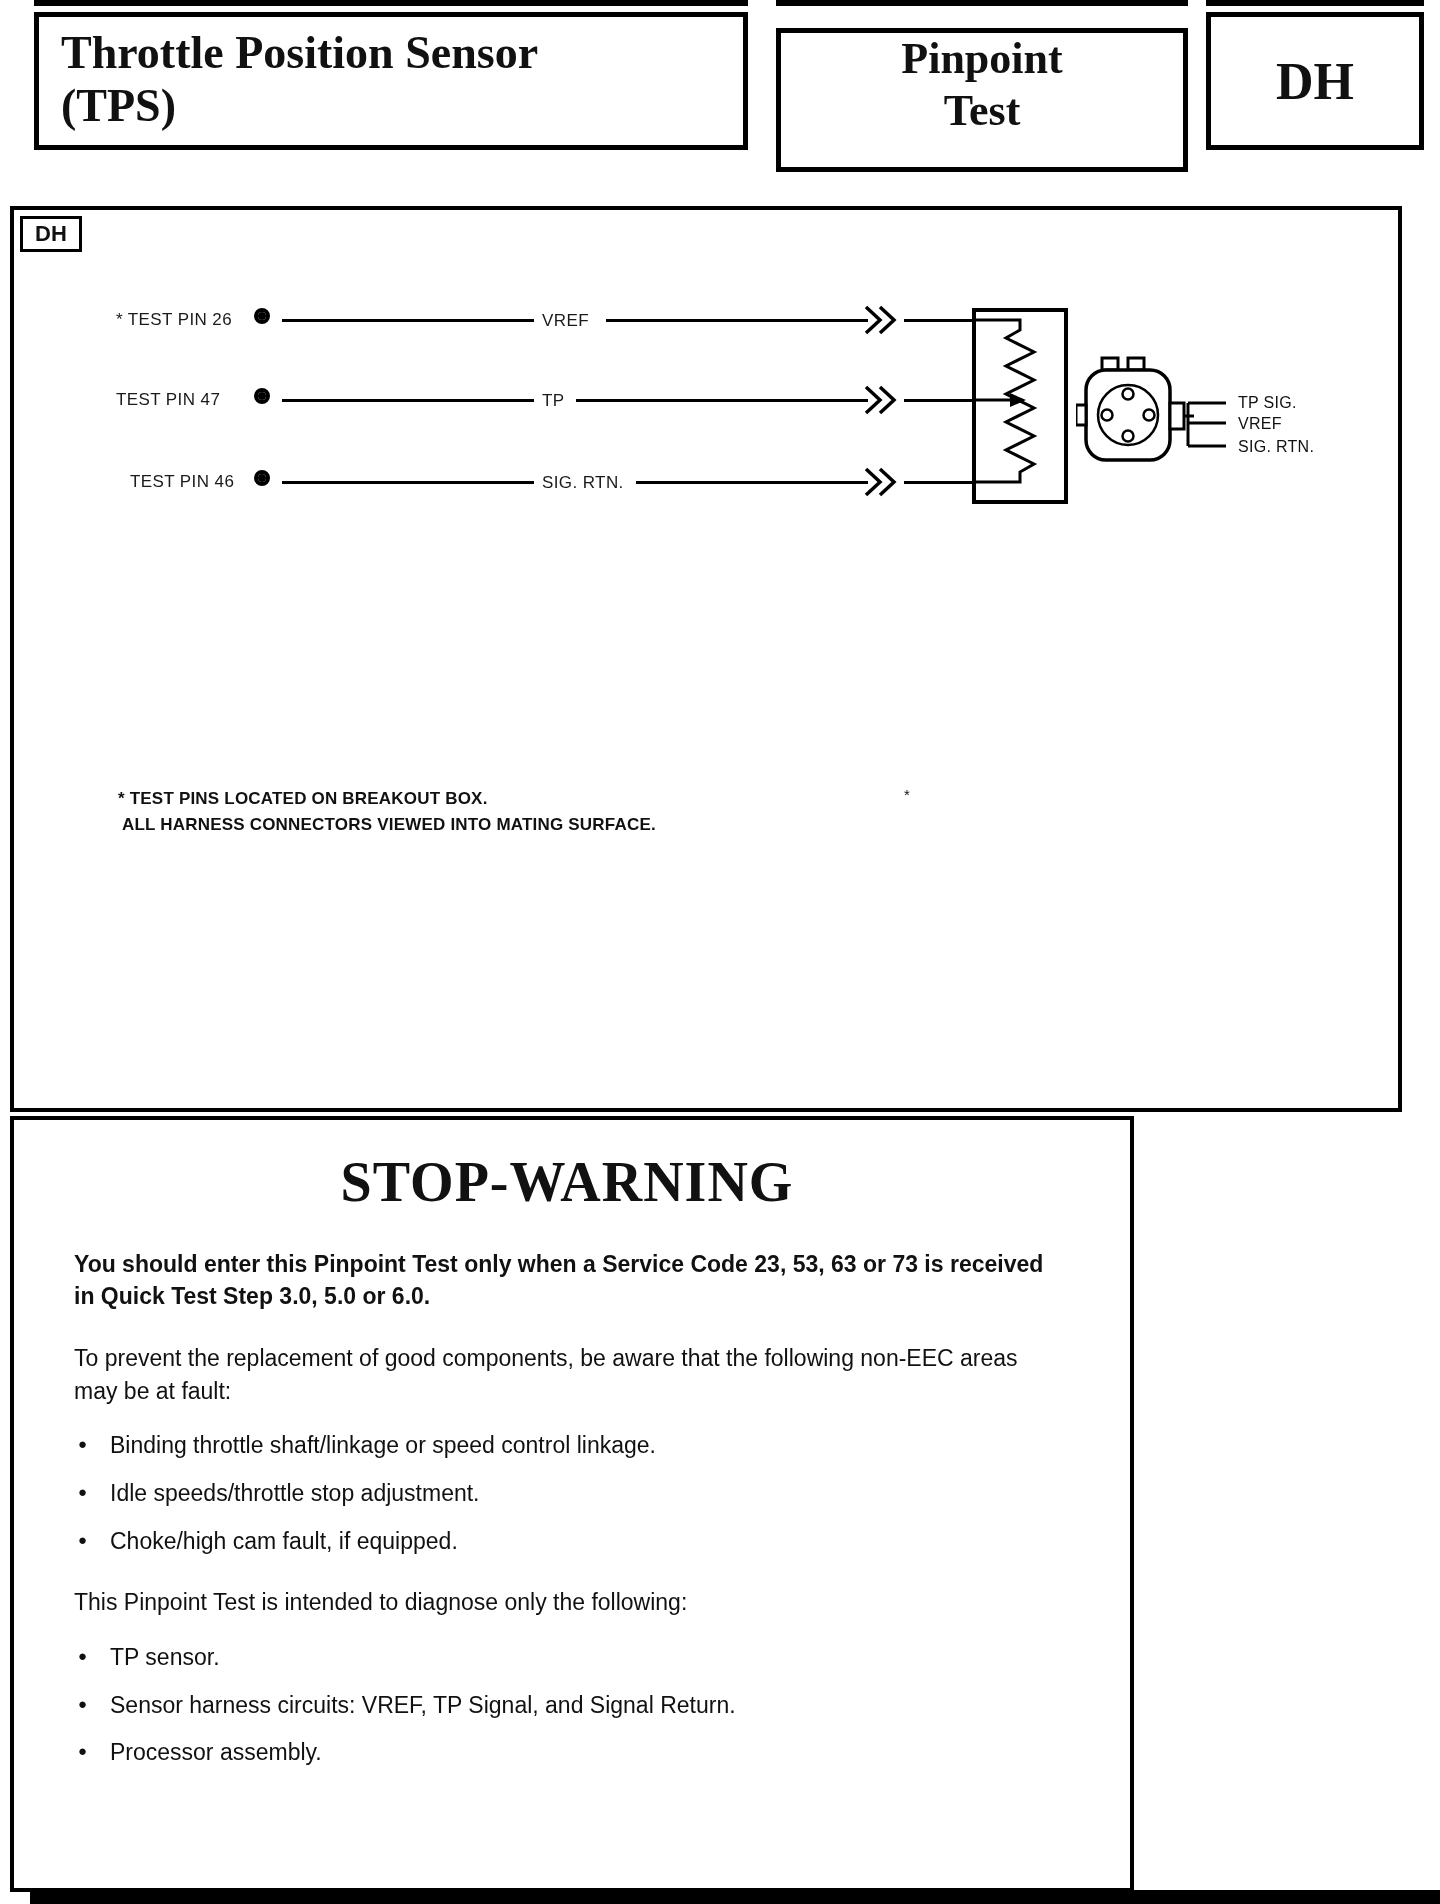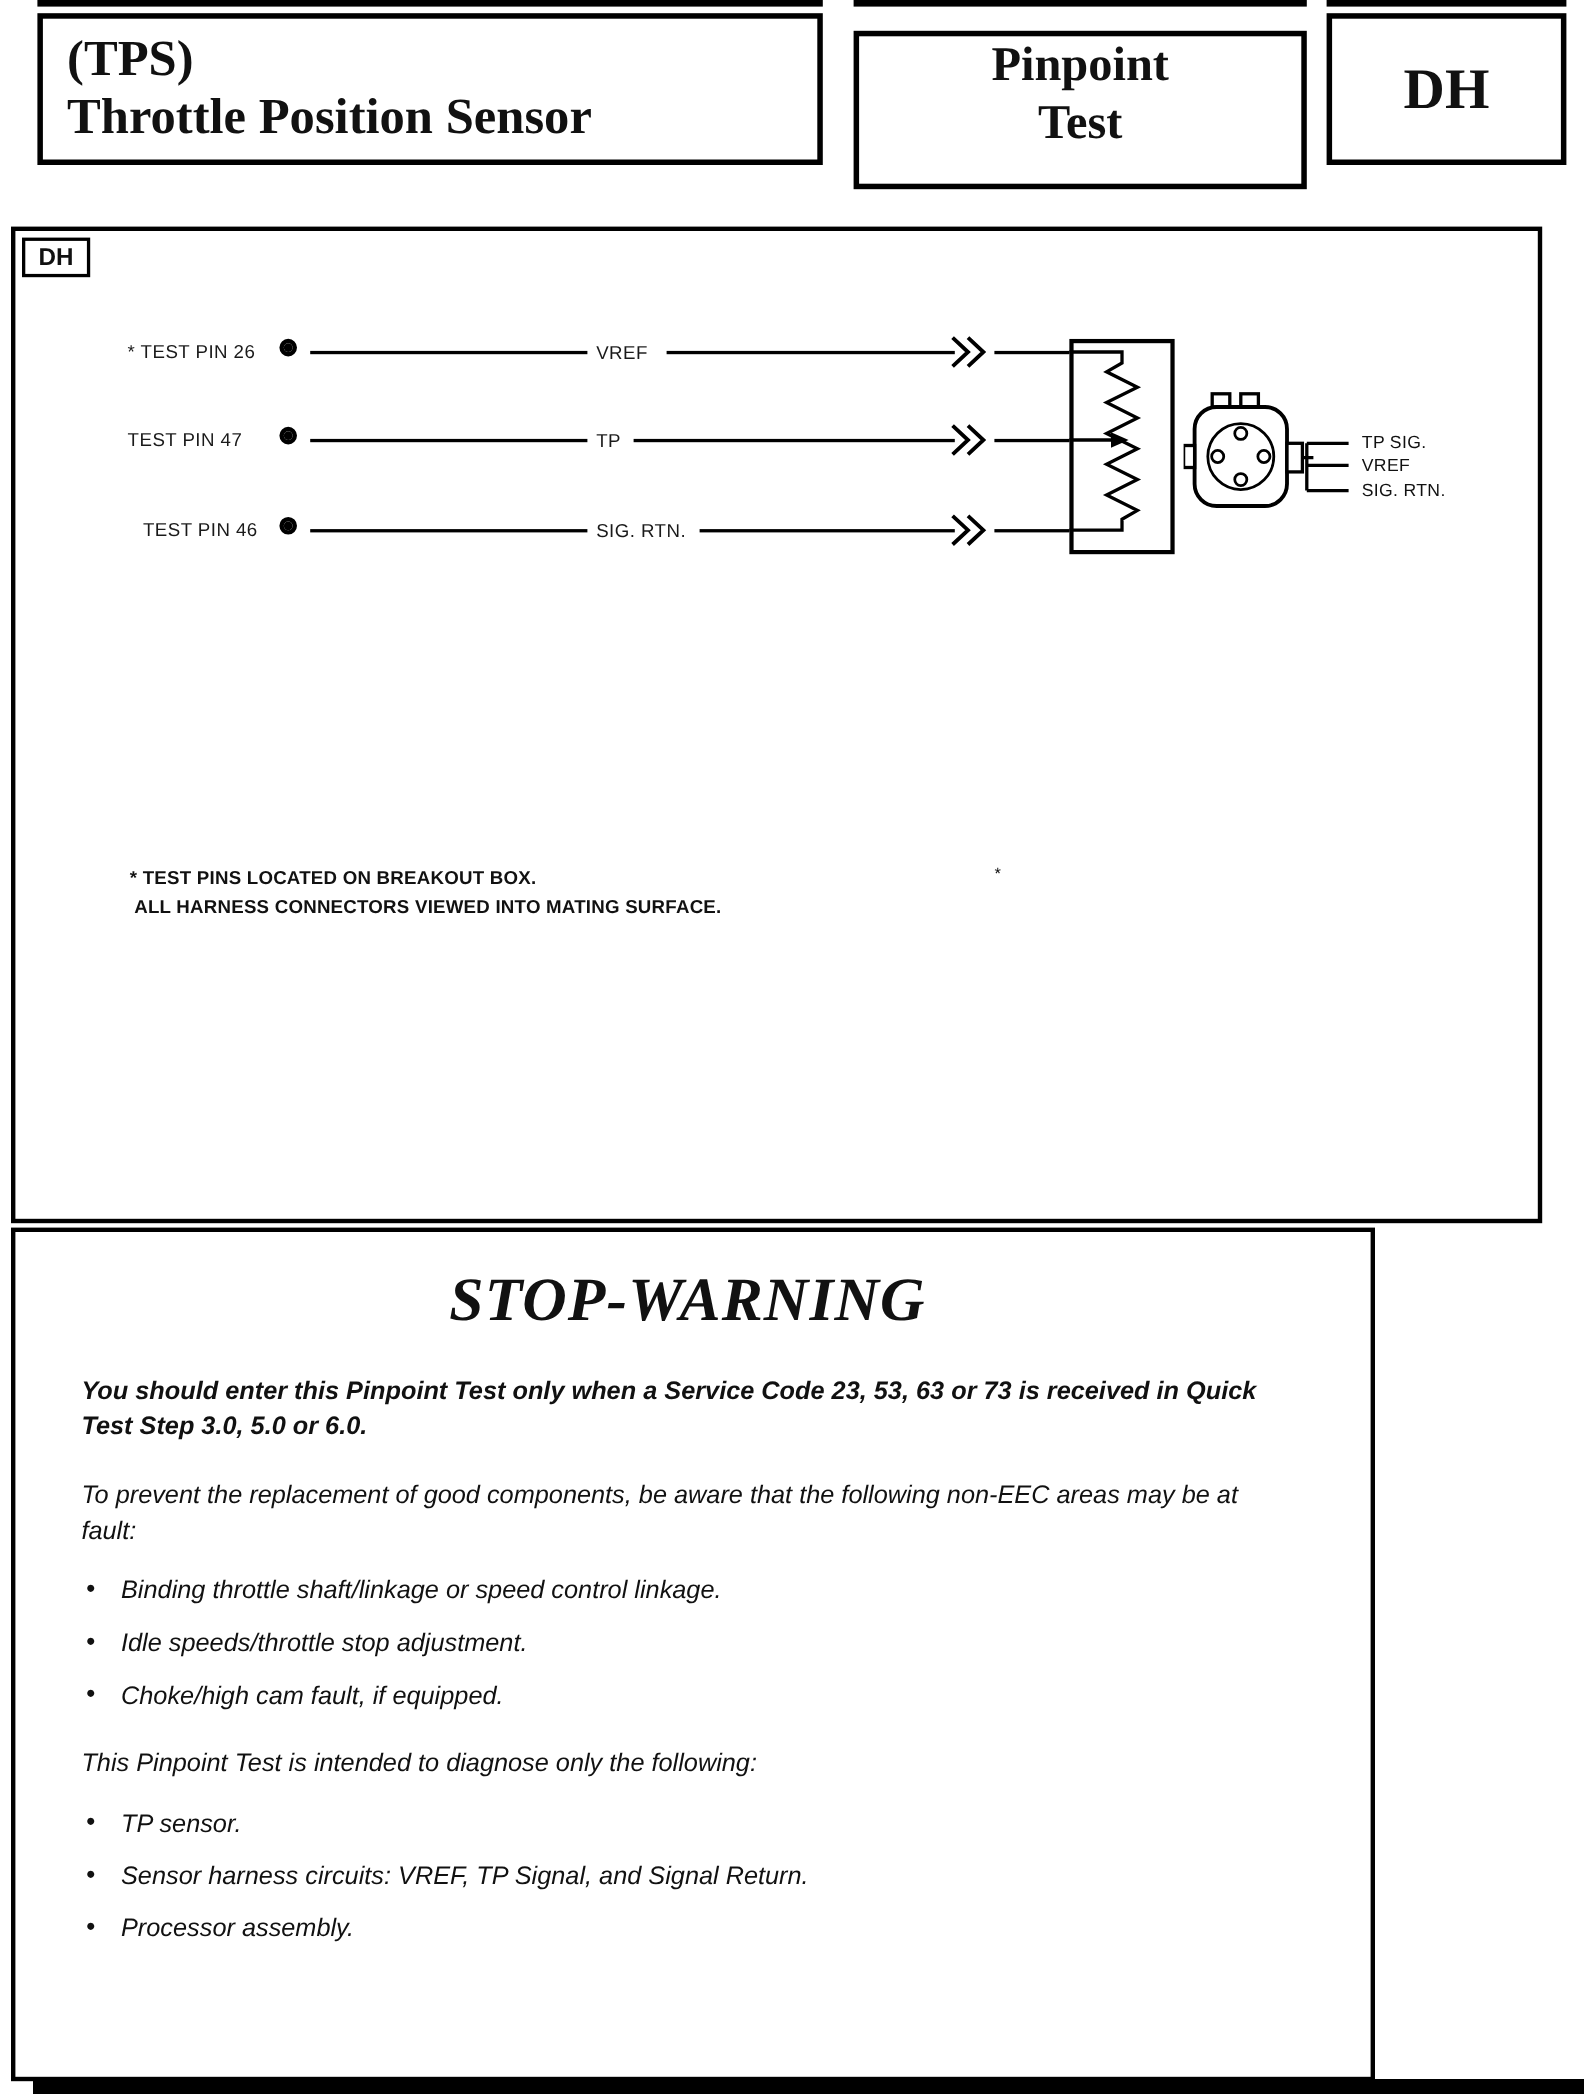--- a/index.html
+++ b/index.html
@@ -34,22 +34,22 @@
                        margin:-4px 0 0 -4px; background:#000; border-radius:50%; }
   .wire { position:absolute; height:3px; background:#000; }
   .chev { position:absolute; }
   .conn-label { position:absolute; font-size:16px; font-weight:normal; letter-spacing:0.3px; }
   .footnote { position:absolute; left:104px; top:576px; font-size:17px; font-weight:bold;
               line-height:1.5; letter-spacing:0.2px; }
   .footnote .l2 { margin-left:4px; }
   .speck { position:absolute; left:890px; top:576px; font-size:15px; }
 
   
-  #warnbox { position:absolute; left:10px; top:1116px; width:1240px; height:776px;
-             border:4px solid #000; background:#fff; padding:0 70px 0 60px;font-style:italic; }
+  #warnbox { position:absolute; left:10px; top:1116px; width:1124px; height:776px;
+             border:4px solid #000; background:#fff; padding:0 70px 0 60px; }
   .warn-title { font-family:"Liberation Serif", serif; font-weight:bold; font-size:56px;
                 text-align:center; margin-top:30px; letter-spacing:1px; }
   .warn-p { font-size:23px; line-height:1.4; }
   .warn-p.bold { font-weight:bold; }
   .p-intro { margin-top:34px; }
   .p-gap   { margin-top:30px; }
   ul.warn-list { list-style:none; margin-top:24px; }
   ul.warn-list li { position:relative; padding-left:36px; font-size:23px; line-height:1.3;
                     margin-bottom:18px; }
   ul.warn-list li::before { content:"●"; position:absolute; left:4px; top:3px; font-size:15px; }
@@ -57,22 +57,22 @@
   .bottom-bar { position:absolute; left:30px; top:1890px; width:1410px; height:14px; background:#000; }
 </style>
 </head>
 <body>
 
 <div class="top-rule" style="left:34px; width:714px;"></div>
 <div class="top-rule" style="left:776px; width:412px;"></div>
 <div class="top-rule" style="left:1206px; width:218px;"></div>
 
 <div id="hbox1" class="hbox hbox-title">
+  <div class="line">Throttle Position Sensor</div>
   <div class="line">(TPS)</div>
-  <div class="line">Throttle Position Sensor</div>
 </div>
 
 <div id="hbox2" class="hbox hbox-title">
   <div class="line">Pinpoint</div>
   <div class="line">Test</div>
 </div>
 
 <div id="hbox3" class="hbox hbox-title">
   <span>DH</span>
 </div>

